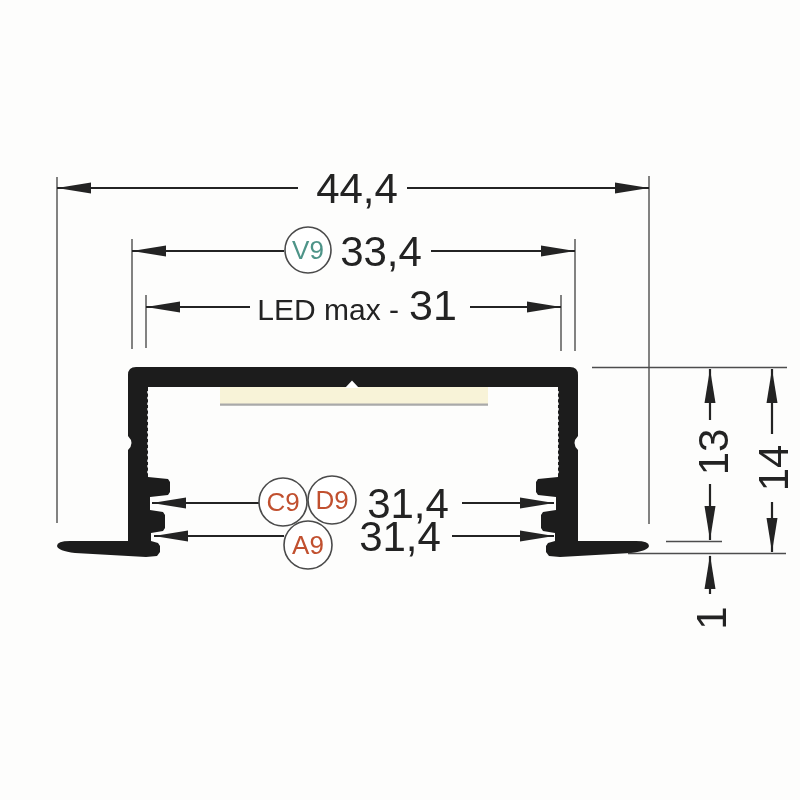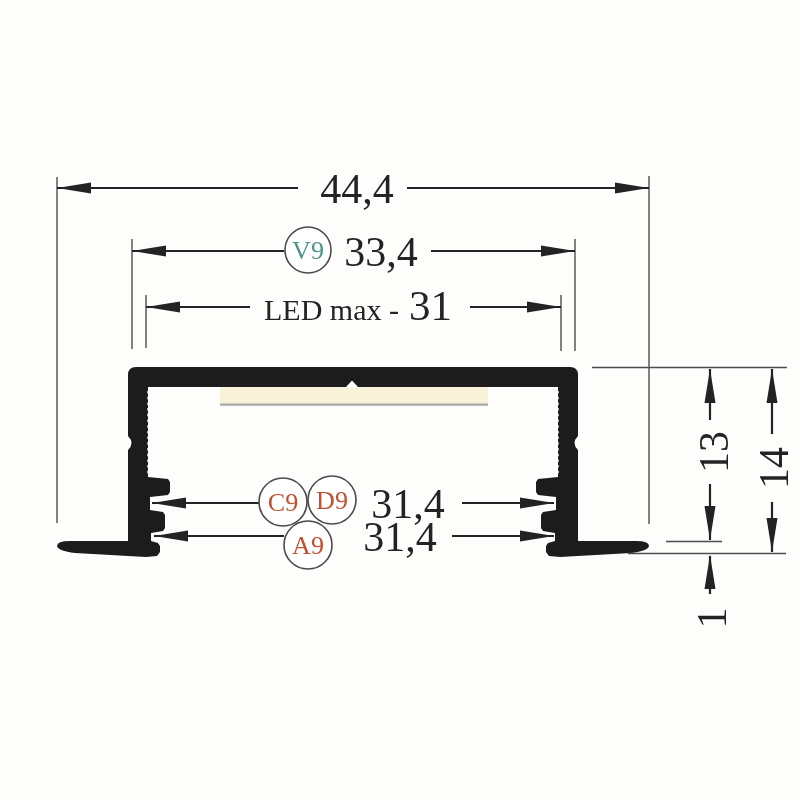--- a/index.html
+++ b/index.html
@@ -1,20 +1,20 @@
 <!DOCTYPE html>
 <html><head>
 <meta charset="utf-8">
 <style>
   html,body{margin:0;padding:0;background:#ffffff;}
   .canvas{
     position:relative;
     width:800px;height:800px;
     background:#fdfdfc;
-    font-family:Liberation Serif, serif;
+    font-family:Liberation Sans, sans-serif;
     overflow:hidden;
   }
   svg{display:block;}
   .dim-line{stroke:#232323;stroke-width:2.2;fill:none;}
   .ext-line{stroke:#4d4d4d;stroke-width:1.4;fill:none;}
   .arrow{fill:#232323;stroke:none;}
   .dim-text{fill:#232323;font-size:42px;text-anchor:middle;}
   .dim-text-small{fill:#232323;font-size:30px;}
   .dim-text-big{fill:#232323;font-size:43px;}
   .badge-circle{fill:#ffffff;stroke:#4a4a4a;stroke-width:1.6;}

